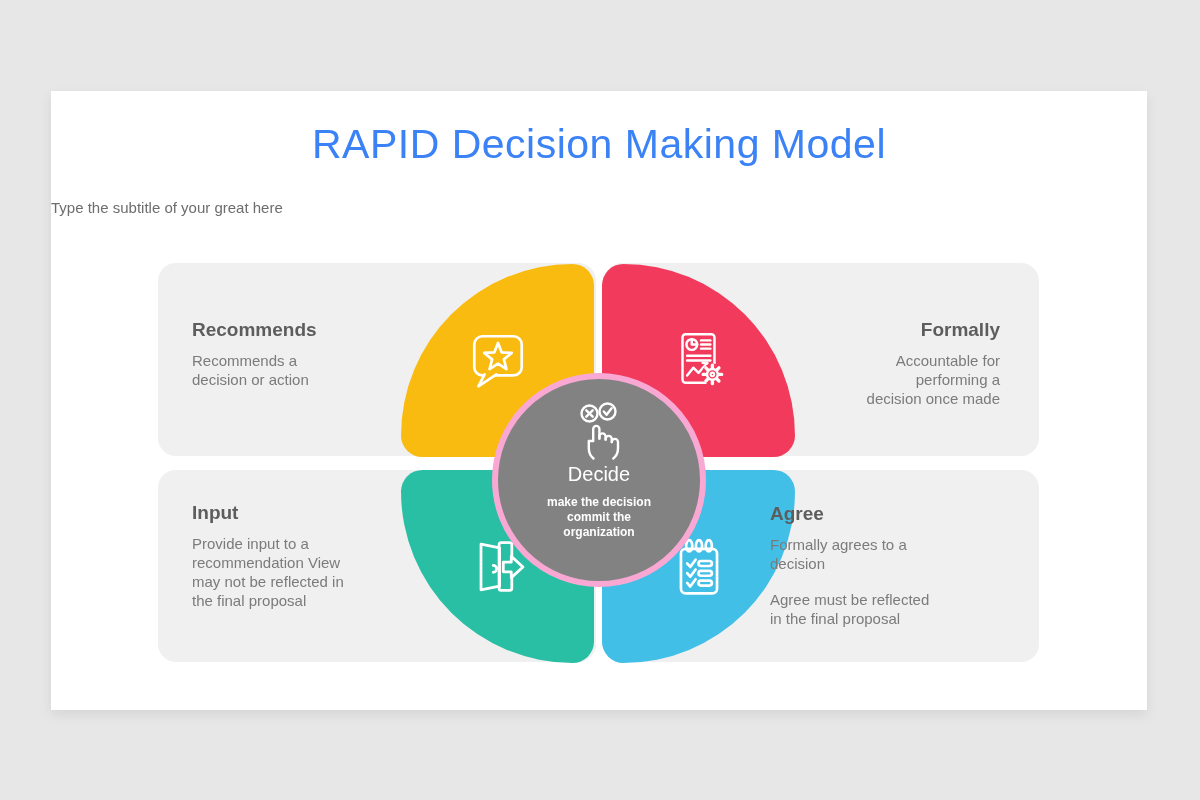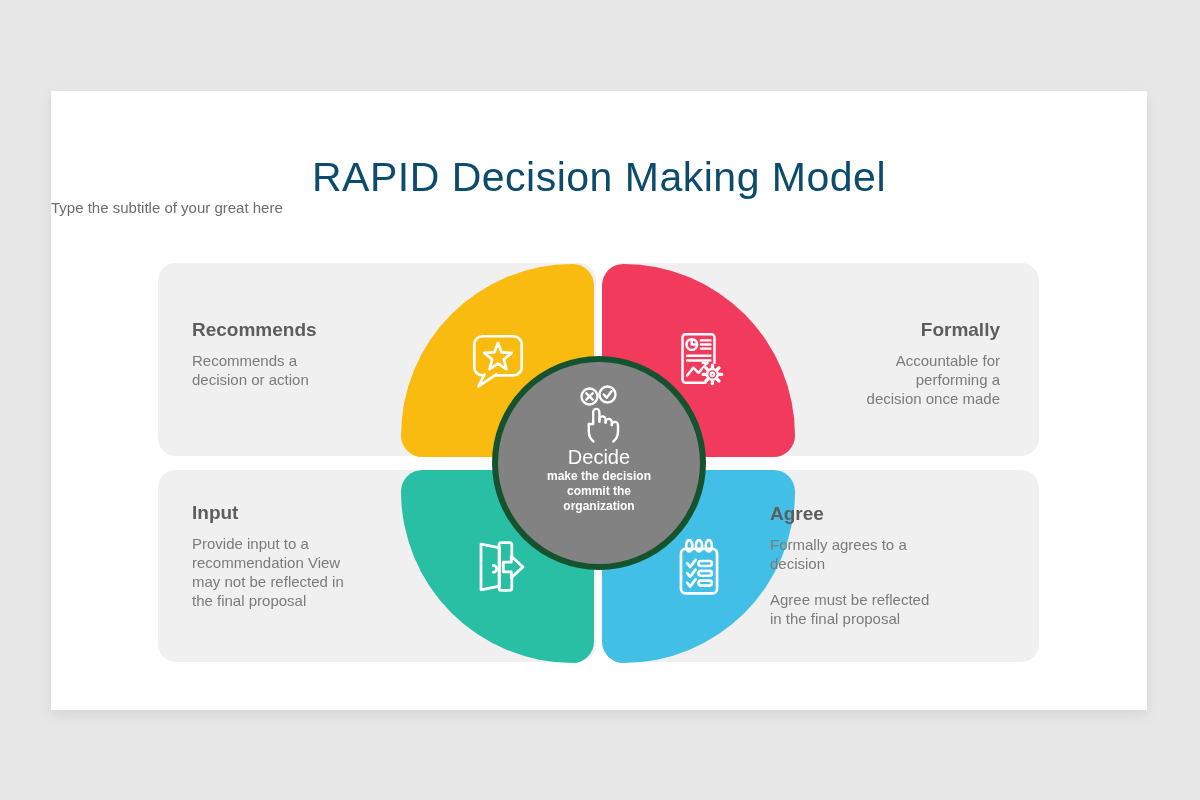--- a/index.html
+++ b/index.html
@@ -1,21 +1,21 @@
 <!DOCTYPE html>
 <html><head>
 <meta charset="utf-8">
 <style>
   html,body{margin:0;padding:0;}
   .stage{position:relative;width:1200px;height:800px;background:#e8e7e7;
          font-family:"Liberation Sans",sans-serif;overflow:hidden;}
   .slide{position:absolute;left:51px;top:91px;width:1096px;height:619px;
          background:#ffffff;box-shadow:0 5px 12px rgba(0,0,0,.08);}
-  .title{position:absolute;left:0;top:63px;width:100%;text-align:center;
-         font-size:41px;font-weight:400;color:#0c4a6e;letter-spacing:.5px;}
+  .title{position:absolute;left:0;top:30px;width:100%;text-align:center;
+         font-size:41px;font-weight:400;color:#3b82f6;letter-spacing:.5px;}
   .subtitle{position:absolute;left:0;top:108px;width:100%;
          font-size:15px;color:#6d6d6d;}
   .panel{position:absolute;background:#f0f0f0;border-radius:18px;}
   .panel.tl{left:107px;top:172px;width:438px;height:193px;}
   .panel.tr{left:553px;top:172px;width:435px;height:193px;}
   .panel.bl{left:107px;top:379px;width:438px;height:192px;}
   .panel.br{left:553px;top:379px;width:435px;height:192px;}
   .qtext{position:absolute;z-index:4;width:230px;}
   .qtext h3{margin:0 0 10px 0;font-size:19px;font-weight:700;color:#5d5d5d;line-height:23px;}
   .qtext p{margin:0;font-size:15px;color:#7b7b7b;line-height:19px;white-space:pre-line;}
@@ -23,25 +23,25 @@
   .qtext.recommend{left:141px;top:227px;text-align:left;}
   .qtext.perform{right:147px;top:227px;text-align:right;}
   .qtext.input{left:141px;top:410px;text-align:left;}
   .qtext.agree{right:147px;top:411px;text-align:left;}
   .petal{position:absolute;z-index:2;width:193px;height:193px;
          display:flex;align-items:center;justify-content:center;}
   .petal.yellow{left:350px;top:173px;background:#f9bb0f;border-radius:100% 24px 62px 24px;}
   .petal.red{left:551px;top:173px;background:#f23b5c;border-radius:24px 100% 24px 62px;}
   .petal.teal{left:350px;top:379px;background:#29bfa5;border-radius:24px 62px 24px 100%;}
   .petal.blue{left:551px;top:379px;background:#41bfe7;border-radius:62px 24px 100% 24px;}
-  .center-circle{position:absolute;z-index:3;left:441px;top:265px;width:202px;height:202px;
-         box-sizing:content-box;border:6px solid #14532d;border-radius:50%;background:#828282;
+  .center-circle{position:absolute;z-index:3;left:441px;top:282px;width:202px;height:202px;
+         box-sizing:content-box;border:6px solid #f9a8d4;border-radius:50%;background:#828282;
          display:flex;flex-direction:column;align-items:center;}
   .center-title{margin-top:2px;font-size:20px;color:#ffffff;font-weight:400;}
-  .center-body{font-size:12px;font-weight:700;color:#ffffff;line-height:15px;
+  .center-body{margin-top:9px;font-size:12px;font-weight:700;color:#ffffff;line-height:15px;
          text-align:center;white-space:pre-line;}
   .decide-icon-svg{margin-top:22px;}
   svg{display:block;}
 </style>
 </head>
 <body>
 
 <div class="stage">
   <div class="slide">
 

